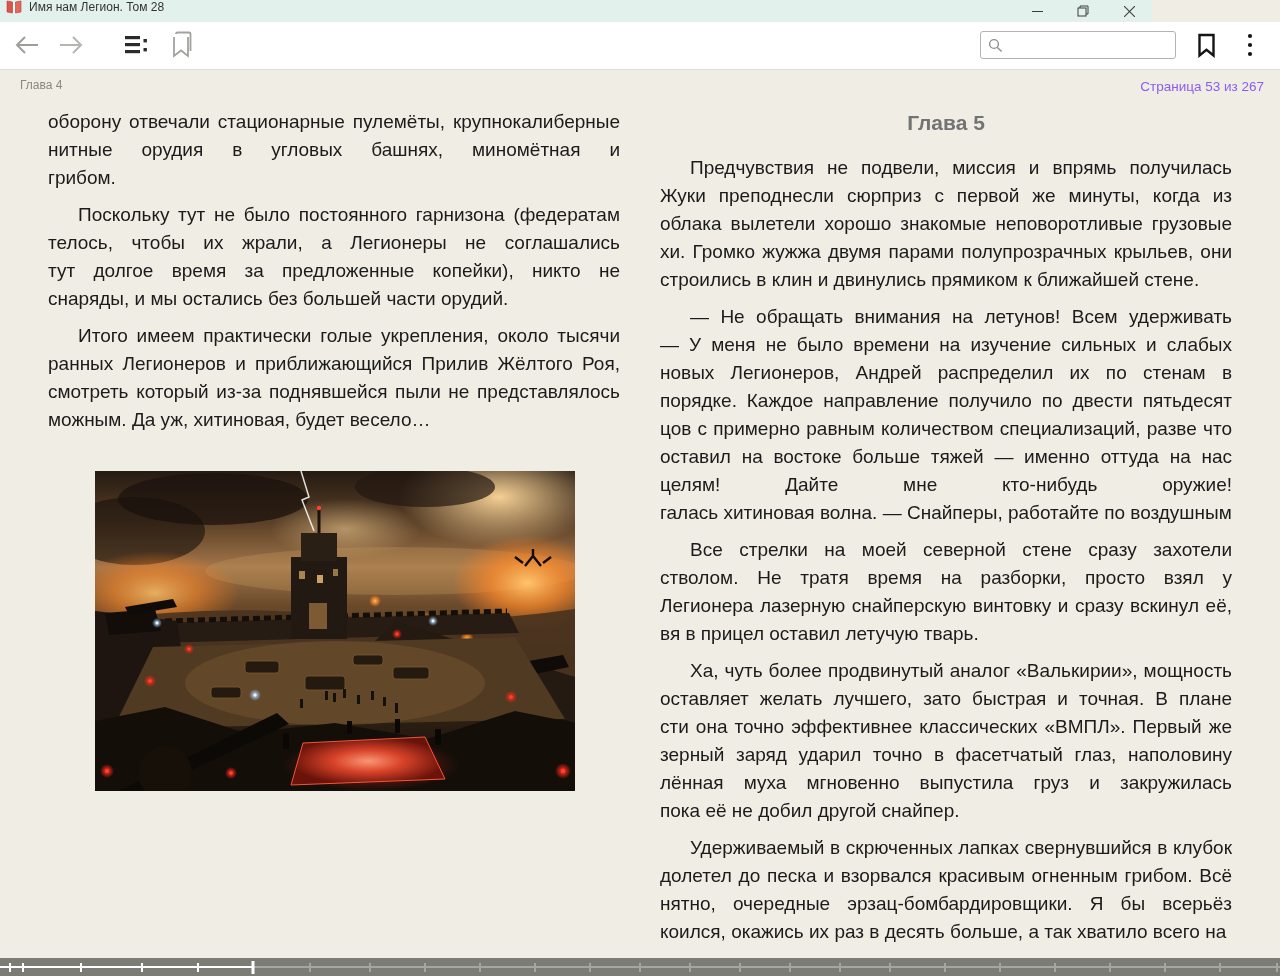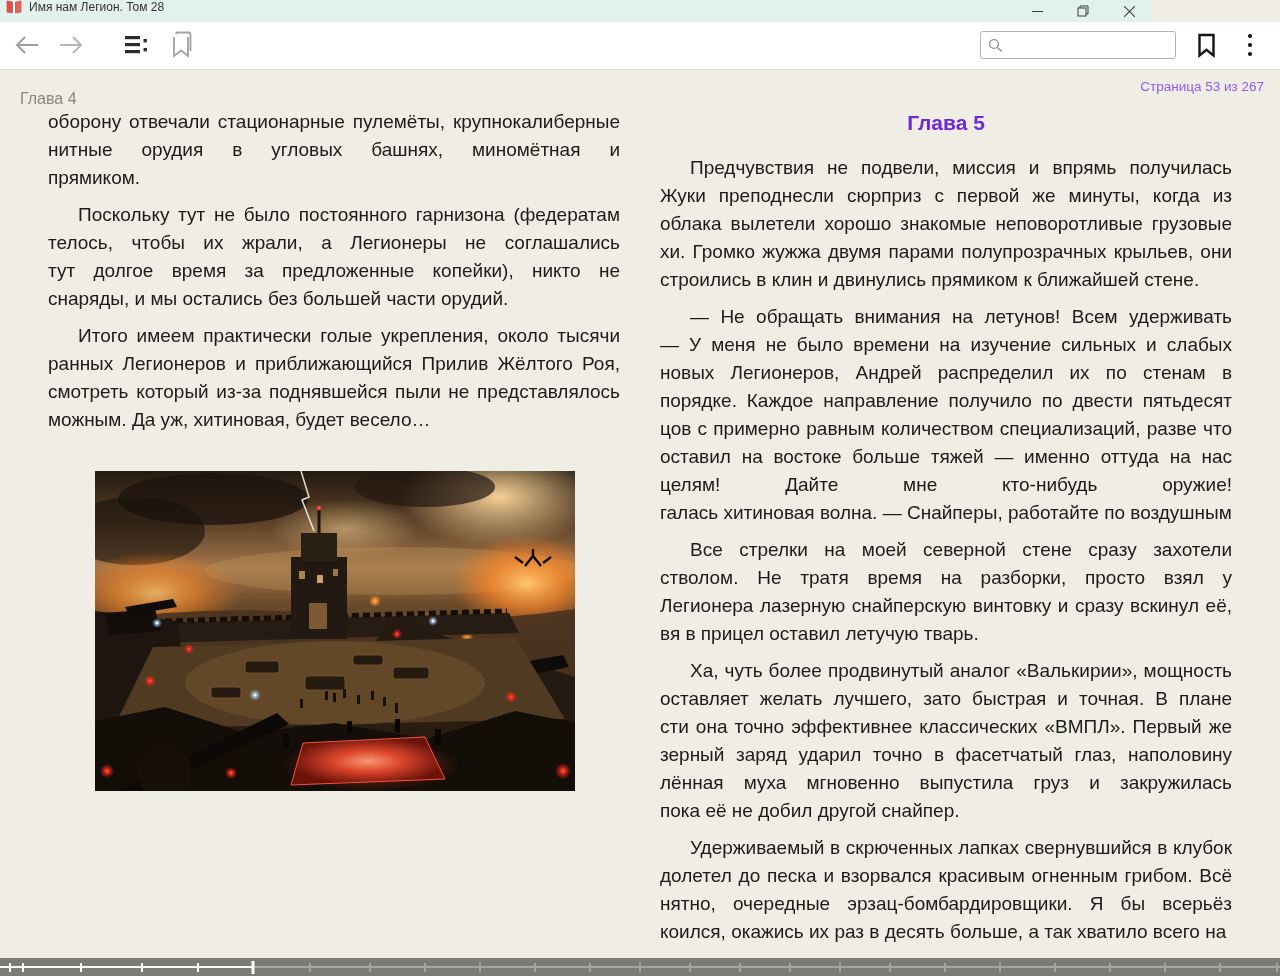--- a/index.html
+++ b/index.html
@@ -40,27 +40,27 @@
     background:#fff; border:1px solid #b3b3af; border-radius:3px;
     display:flex; align-items:center; padding-left:7px;
   }
   .search-box input {
     border:none; outline:none; flex:1; height:100%; font-size:13px;
     background:transparent; font-family:"Liberation Sans", sans-serif;
   }
   .btn-bookmark { left:1197px; top:11px; }
   .btn-kebab    { left:1247px; top:11px; }
   
-  .page-header-left  { position:absolute; left:20px; top:90px; font-size:16px; color:#8b887d; }
+  .page-header-left  { position:absolute; left:20px; top:78px; font-size:12px; color:#8b887d; }
   .page-header-right { position:absolute; right:16px; top:79px; font-size:13.5px; color:#8b5cf6; }
   
   .col { position:absolute; width:572px; font-size:19px; }
   .col-left  { left:48px;  top:108px; }
   .col-right { left:660px; top:108px; }
-  .chapter-title { font-size:21px; font-weight:bold; text-align:center; line-height:30px; margin:0 0 16px; color:#6d28d9; }
+  .chapter-title { font-size:21px; font-weight:bold; text-align:center; line-height:30px; margin:0 0 16px; color:#737373; }
   .para { margin:0 0 9px; }
   .line {
     height:28px; line-height:28px; overflow:hidden;
     text-align:justify; text-align-last:justify; white-space:normal;
   }
   .para .line:last-child { text-align-last:left; }
   .para.indent .line:first-child { text-indent:30px; }
   
   .illustration { position:absolute; left:95px; top:471px; width:480px; height:320px; }
   
@@ -160,21 +160,21 @@
   </button>
 </div>
 
 <div class="page-header-left">Глава 4</div>
 <div class="page-header-right">Страница 53 из 267</div>
 
 <div class="col col-left">
   <div class="para">
       <div class="line">оборону отвечали стационарные пулемёты, крупнокалиберные зе-</div>
       <div class="line">нитные орудия в угловых башнях, миномётная и артиллерийская</div>
-      <div class="line">прямиком.</div>
+      <div class="line">грибом.</div>
     </div>
   <div class="para indent">
       <div class="line">Поскольку тут не было постоянного гарнизона (федератам не хо-</div>
       <div class="line">телось, чтобы их жрали, а Легионеры не соглашались находиться</div>
       <div class="line">тут долгое время за предложенные копейки), никто не заказывал</div>
       <div class="line">снаряды, и мы остались без большей части орудий.</div>
     </div>
   <div class="para indent">
       <div class="line">Итого имеем практически голые укрепления, около тысячи несыг-</div>
       <div class="line">ранных Легионеров и приближающийся Прилив Жёлтого Роя, рас-</div>

